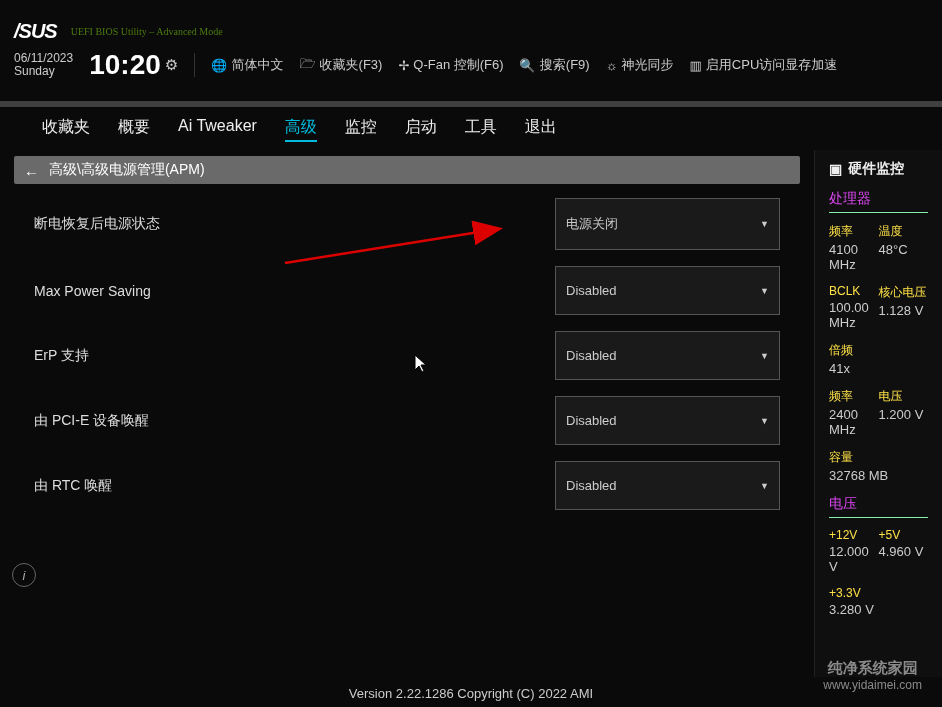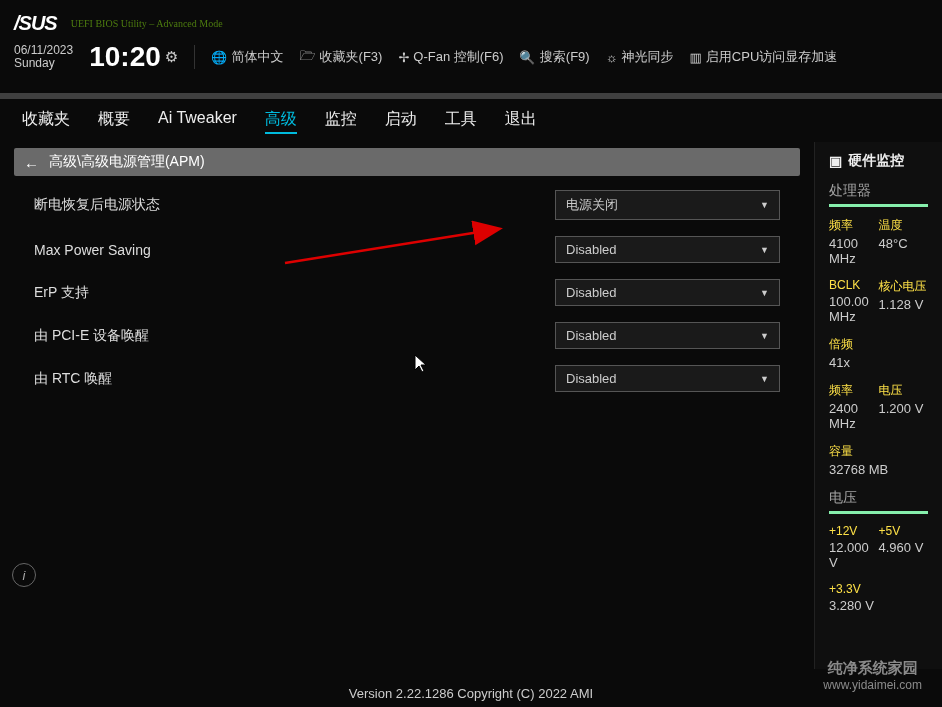--- a/index.html
+++ b/index.html
@@ -1,47 +1,47 @@
 <!DOCTYPE html>
 <html><head>
 <meta charset="utf-8">
 <style>
 * { margin: 0; padding: 0; box-sizing: border-box; font-family: Arial, "Microsoft YaHei", sans-serif; }
 body { width: 942px; height: 707px; background: #0a0a0a; color: #ccc; font-size: 13px; position: relative; overflow: hidden; }
 
-.header { display: flex; align-items: center; padding: 12px 14px 4px; gap: 14px; }
+.header { display: flex; align-items: center; padding: 20px 14px 4px; gap: 14px; }
 .logo { font-size: 20px; font-weight: bold; font-style: italic; color: #fff; letter-spacing: -1px; }
 .title { color: #4d7c0f; font-size: 10px; font-family: Liberation Serif, serif; }
 
 .toolbar { display: flex; align-items: center; padding: 2px 14px 20px; gap: 16px; border-bottom: 6px solid #404040; }
 .date-block { display: flex; flex-direction: column; font-size: 12px; color: #ccc; line-height: 1.1; }
 .time-block { display: flex; align-items: center; gap: 4px; text-align: right; }
 .time { font-size: 28px; font-weight: bold; color: #fff; }
 .gear-icon { color: #ccc; font-size: 15px; }
 .tool-item { display: flex; align-items: center; gap: 4px; color: #ccc; font-size: 13px; cursor: pointer; }
 .vr { width: 1px; height: 24px; background: #333; }
 
-.tabs { display: flex; gap: 28px; padding: 8px 22px; font-size: 16px; }
+.tabs { display: flex; gap: 28px; padding: 8px 42px; font-size: 16px; }
 .tab { color: #eee; cursor: pointer; padding: 2px 0; }
 .tab.active { color: #0bd; border-bottom: 2px solid #0bd; }
 
 .main { display: flex; height: calc(100% - 180px); }
 .content { flex: 1; padding: 6px 14px; }
 .breadcrumb { background: #6a6a6a; color: #fff; padding: 5px 10px; display: flex; align-items: center; gap: 10px; font-size: 14px; border-radius: 2px; }
 .back-arrow { font-size: 15px; cursor: pointer; }
 
 .settings { padding: 14px 20px; }
 .setting-row { display: flex; align-items: center; margin-bottom: 16px; }
 .setting-label { width: 521px; color: #ddd; font-size: 14px; }
-.dropdown { width: 225px; background: #1a1a1a; border: 1px solid #555; color: #ccc; padding: 5px 10px; display: flex; justify-content: space-between; align-items: center; cursor: pointer; font-size: 13px; }
+.dropdown { width: 225px; background: #1a1a1a; border: 1px solid #555; color: #ccc; padding: 16px 10px; display: flex; justify-content: space-between; align-items: center; cursor: pointer; font-size: 13px; }
 .dropdown-arrow { font-size: 9px; }
 
 .sidebar { width: 165px; background: #0f0f0f; border-left: 1px solid #222; padding: 10px 14px; font-size: 13px; }
 .monitor-header { display: flex; align-items: center; gap: 6px; color: #eee; font-size: 14px; margin-bottom: 12px; font-weight: bold; }
-.section-title { color: #a3a3a3; font-size: 14px; margin: 12px 0 10px; border-bottom: 3px solid #86efac; padding-bottom: 4px; }
+.section-title { color: #d946ef; font-size: 14px; margin: 12px 0 10px; border-bottom: 1px solid #86efac; padding-bottom: 4px; }
 .stat-row { display: flex; margin-bottom: 2px; }
 .stat-col { flex: 1; }
 .stat-label { color: #fde047; font-size: 12px; }
 .stat-value { color: #ccc; font-size: 13px; margin-top: 2px; }
 .stat-group { margin-bottom: 12px; }
 
 .info-bar { position: absolute; bottom: 120px; left: 12px; width: 24px; height: 24px; border: 1px solid #666; border-radius: 50%; display: flex; align-items: center; justify-content: center; color: #aaa; font-style: italic; font-size: 13px; }
 .footer { position: absolute; bottom: 6px; width: 100%; text-align: center; color: #ccc; font-size: 13px; }
 
 .arrow-annotation { position: absolute; top: 215px; left: 280px; pointer-events: none; }

